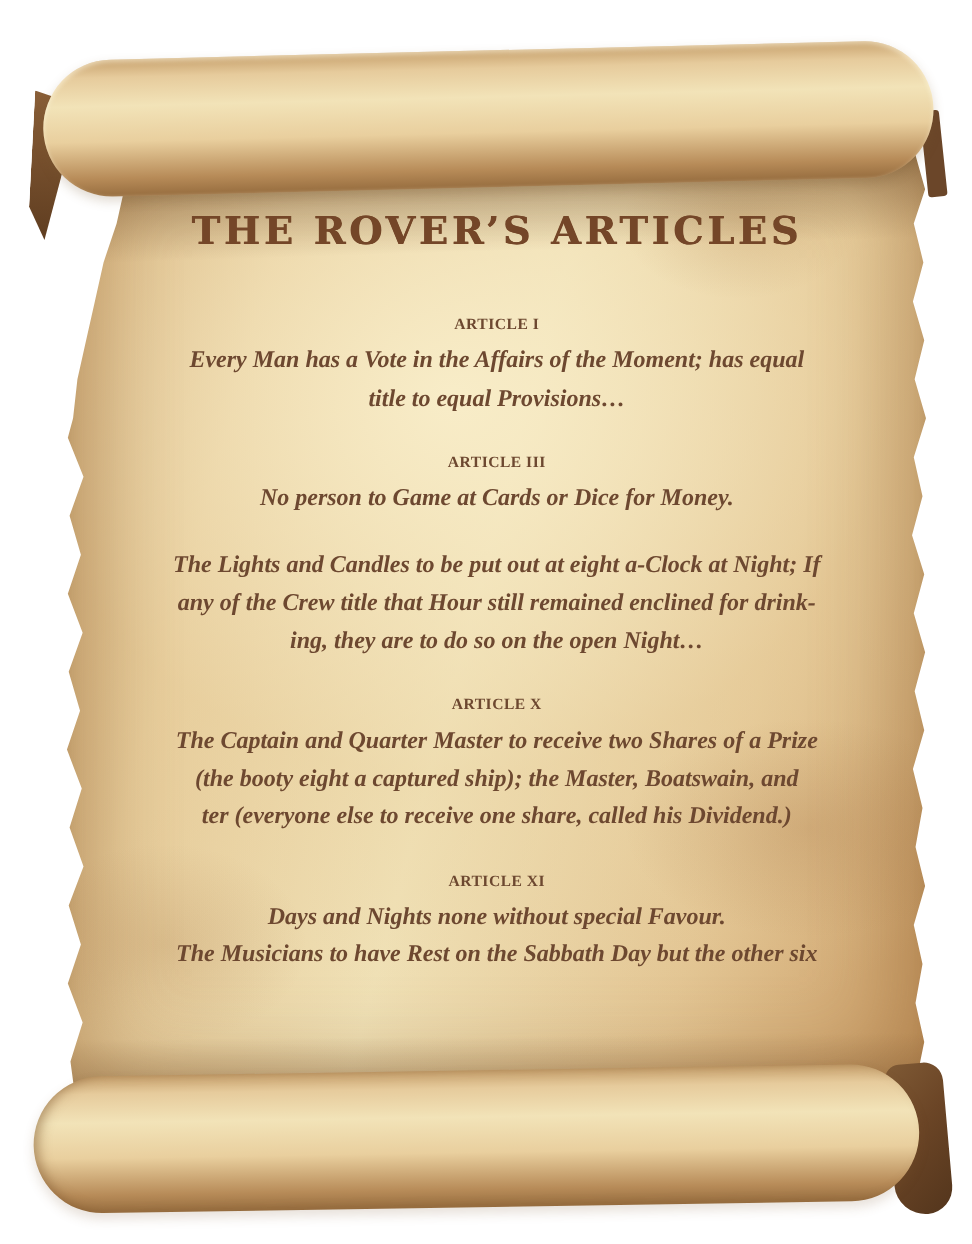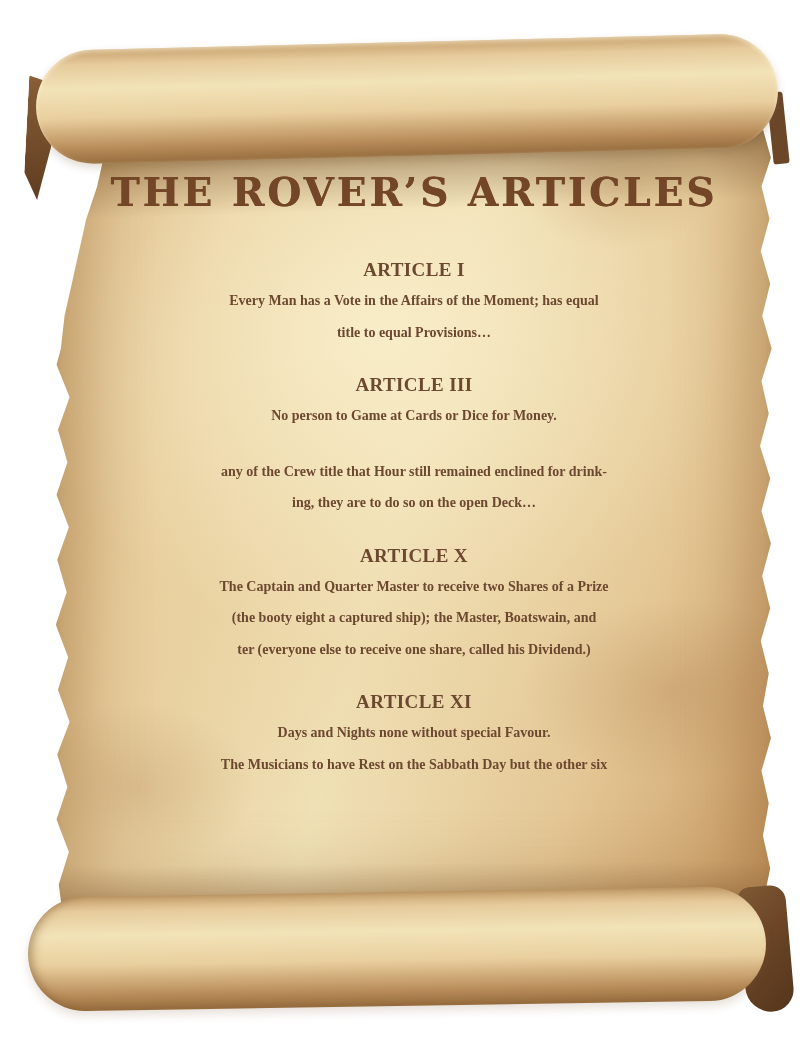--- a/index.html
+++ b/index.html
@@ -67,33 +67,33 @@
     background:linear-gradient(135deg,#7f5a35 0%,#6b4526 45%,#53351c 100%);
     border-radius:12px 16px 22px 26px;
   }
   
   .content{
     position:absolute;left:32px;right:30px;top:68px;z-index:2;
     text-align:center;color:var(--ink,#6d4830);
   }
   .title{
     font-family:"DejaVu Serif",serif;font-weight:700;
-    font-size:39px;line-height:38px;letter-spacing:3px;
+    font-size:32px;line-height:38px;letter-spacing:3px;
     margin:0 0 46px 0;color:#744628;
     text-shadow:.4px 0 0 currentColor;
   }
   .article{margin:0 0 24px 0;}
   .article-heading{
-    font-size:19px;line-height:26px;font-weight:700;letter-spacing:.4px;
+    font-size:13px;line-height:26px;font-weight:700;letter-spacing:.4px;
     margin:16px 0 2px 0;
     font-family:Liberation Serif, serif;
   }
   .article-line{
-    font-weight:700;
-    font-size:14px;line-height:31.5px;margin:0;white-space:nowrap;
+    font-style:italic;font-weight:700;
+    font-size:20px;line-height:31.5px;margin:0;white-space:nowrap;
   }
 </style>
 </head>
 <body>
 
 <div class="screen">
 
   <div class="sheet">
     <div class="sheet-shadow-top"></div>
     <div class="sheet-shade-bottom"></div>
@@ -104,22 +104,23 @@
           <section class="article">
             <h2 class="article-heading">ARTICLE I</h2>
             <p class="article-line">Every Man has a Vote in the Affairs of the Moment; has equal</p>
             <p class="article-line">title to equal Provisions…</p>
           </section>
           <section class="article">
             <h2 class="article-heading">ARTICLE III</h2>
             <p class="article-line">No person to Game at Cards or Dice for Money.</p>
           </section>
           <section class="article">
+            <p class="article-line">The Lights and Candles to be put out at eight a-Clock at Night; If</p>
             <p class="article-line">any of the Crew title that Hour still remained enclined for drink-</p>
-            <p class="article-line">ing, they are to do so on the open Deck…</p>
+            <p class="article-line">ing, they are to do so on the open Night…</p>
           </section>
           <section class="article">
             <h2 class="article-heading">ARTICLE X</h2>
             <p class="article-line">The Captain and Quarter Master to receive two Shares of a Prize</p>
             <p class="article-line">(the booty eight a captured ship); the Master, Boatswain, and</p>
             <p class="article-line">ter (everyone else to receive one share, called his Dividend.)</p>
           </section>
           <section class="article">
             <h2 class="article-heading">ARTICLE XI</h2>
             <p class="article-line">Days and Nights none without special Favour.</p>

